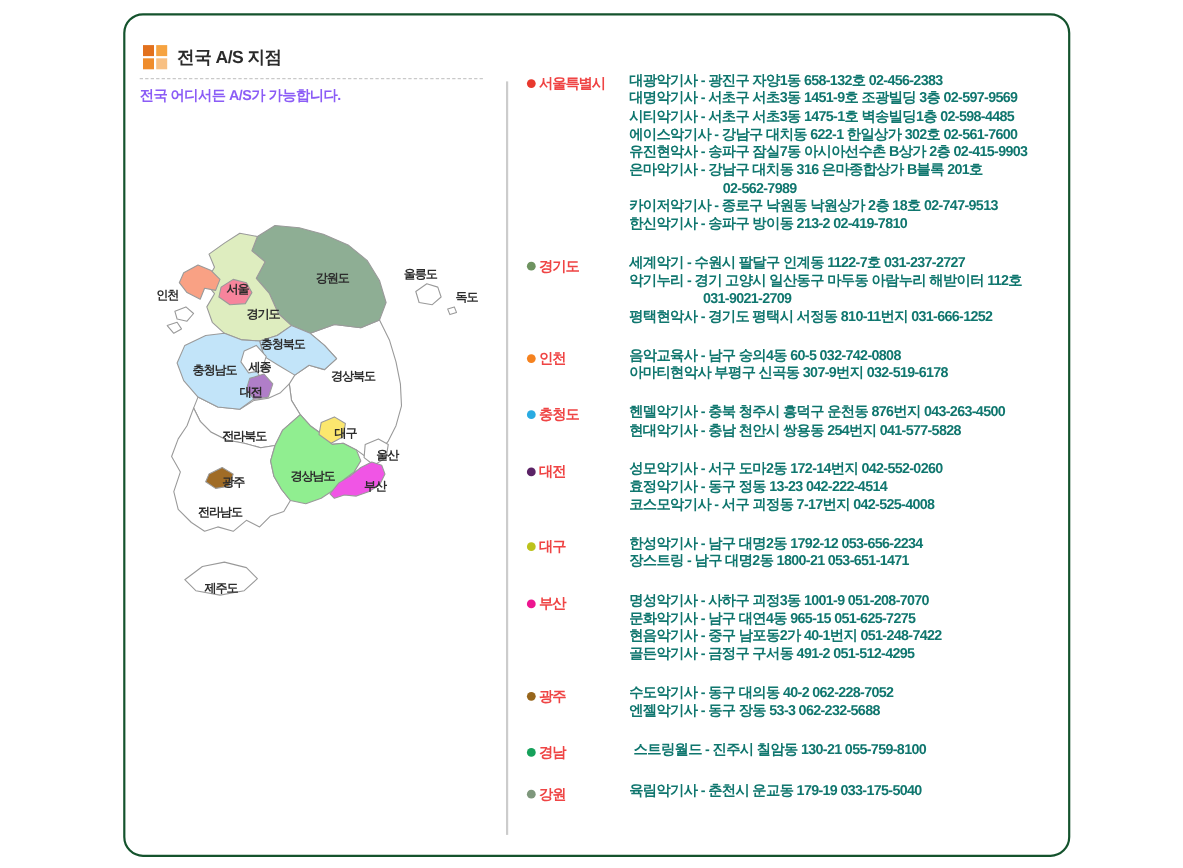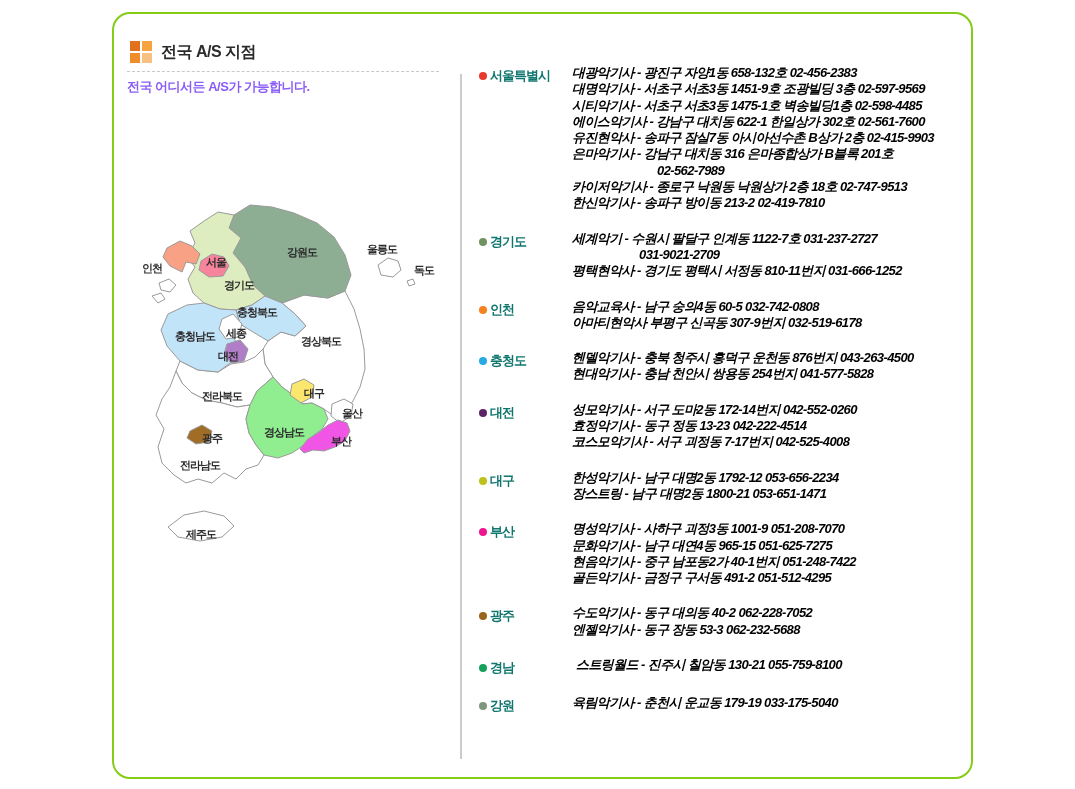--- a/index.html
+++ b/index.html
@@ -1,41 +1,41 @@
 <!DOCTYPE html>
 <html><head>
 <meta charset="utf-8">
 <style>
   html,body{margin:0;padding:0;background:#ffffff;}
   body{width:1075px;height:789px;position:relative;overflow:hidden;
        font-family:"Liberation Sans","DejaVu Sans",sans-serif;}
   .card{position:absolute;left:112px;top:12px;width:861px;height:767px;
-        background:#fff;border:2px solid #84cc16;border-radius:18px;box-sizing:border-box;}
+        background:#fff;border:2px solid #14532d;border-radius:18px;box-sizing:border-box;}
   .hdr{position:absolute;left:16px;top:27px;display:flex;align-items:center;gap:9px;}
   .sq-icon{width:22px;height:22px;display:grid;grid-template-columns:10px 10px;
            grid-template-rows:10px 10px;gap:2px;}
   .sq-icon i{display:block;}
   .sq-icon i:nth-child(1){background:#e2711d;}
   .sq-icon i:nth-child(2){background:#f6a340;}
   .sq-icon i:nth-child(3){background:#ef8c2b;}
   .sq-icon i:nth-child(4){background:#f8c083;}
   .title{font-size:16px;font-weight:bold;color:#2b2b2b;letter-spacing:-0.5px;}
   .dash{position:absolute;left:13px;top:57px;width:312px;border-top:1px dashed #c9c9c9;}
   .intro{position:absolute;left:13px;top:64px;font-size:13px;font-weight:bold;
          color:#8b5cf6;letter-spacing:-0.5px;}
   .map-wrap{position:absolute;left:18px;top:183px;width:320px;height:370px;}
   .vline{position:absolute;left:346px;top:60px;width:2px;height:685px;background:#cccccc;}
   .service-list{position:absolute;left:365px;top:51px;width:495px;}
   .region-section{display:flex;margin-bottom:19px;}
   .region-col{width:93px;flex:0 0 93px;display:flex;align-items:flex-start;padding-top:3px;}
   .bullet{width:8px;height:8px;border-radius:50%;margin-top:4px;margin-right:3px;flex:0 0 8px;}
-  .region-label{font-size:13px;font-weight:bold;color:#0f766e;letter-spacing:-1px;line-height:16px;}
+  .region-label{font-size:13px;font-weight:bold;color:#ef4444;letter-spacing:-1px;line-height:16px;}
   .lines-col{flex:1;}
-  .shop-line{font-size:13px;font-weight:bold;color:#000000;line-height:16.3px;
-             letter-spacing:-0.6px;white-space:nowrap;font-style:italic;}
+  .shop-line{font-size:13px;font-weight:bold;color:#0f766e;line-height:16.3px;
+             letter-spacing:-0.6px;white-space:nowrap;}
   svg text{font-family:"Liberation Sans","DejaVu Sans",sans-serif;font-size:11px;
            font-weight:bold;fill:#2c2c2c;letter-spacing:-1px;}
   .province{stroke:#9a9a9a;stroke-width:1;stroke-linejoin:round;}
 </style>
 </head>
 <body>
 
 <div class="card">
 
   <div class="hdr">
@@ -119,20 +119,21 @@
           <div class="shop-line">한신악기사 - 송파구 방이동 213-2 02-419-7810</div>
         </div>
       </div>
       <div class="region-section">
         <div class="region-col">
           <span class="bullet" style="background: rgb(110, 147, 96);"></span>
           <span class="region-label">경기도</span>
         </div>
         <div class="lines-col">
           <div class="shop-line">세계악기 - 수원시 팔달구 인계동 1122-7호 031-237-2727</div>
+          <div class="shop-line">악기누리 - 경기 고양시 일산동구 마두동 아람누리 해받이터 112호</div>
           <div class="shop-line" style="padding-left: 67px;">031-9021-2709</div>
           <div class="shop-line">평택현악사  - 경기도 평택시 서정동 810-11번지 031-666-1252</div>
         </div>
       </div>
       <div class="region-section">
         <div class="region-col">
           <span class="bullet" style="background: rgb(245, 130, 31);"></span>
           <span class="region-label">인천</span>
         </div>
         <div class="lines-col">

